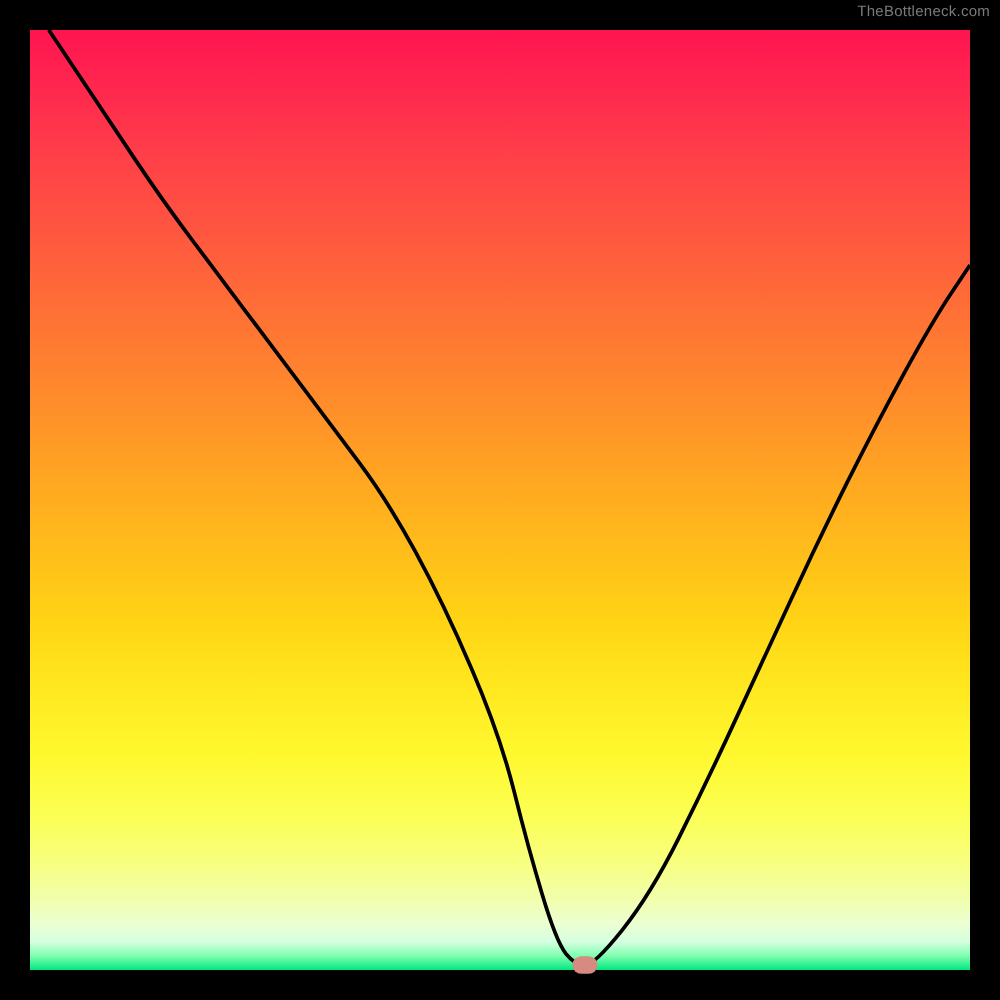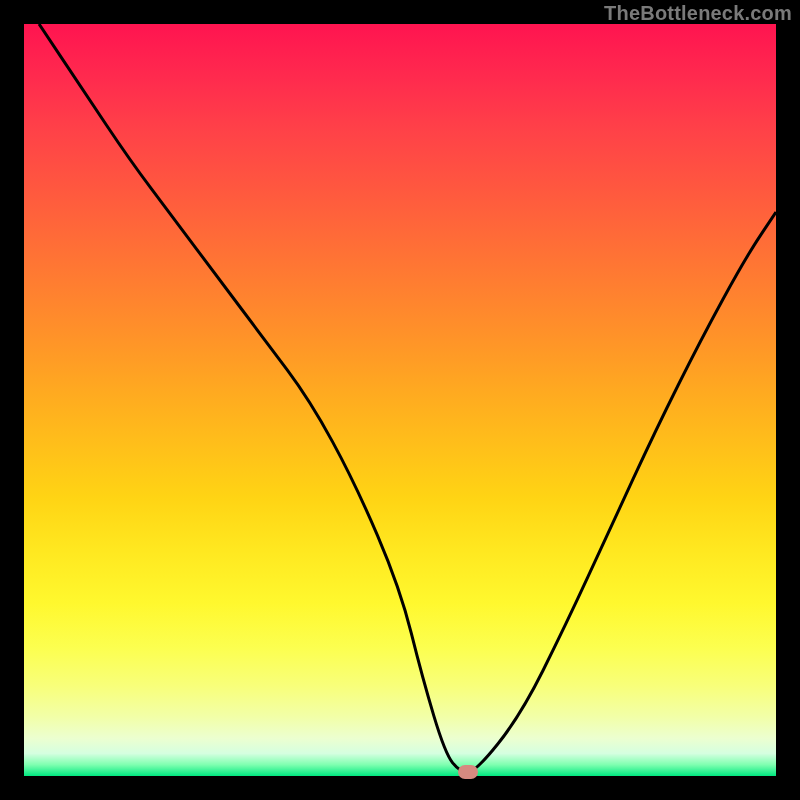--- a/index.html
+++ b/index.html
@@ -45,22 +45,22 @@
       #d5ffe0 97%,
       #7fffb0 98.5%,
       #00e880 100%
     );
   }
   .watermark {
     position: absolute;
     top: 2px;
     right: 8px;
     color: #7a7a7a;
-    font-size: 20px;
-    font-weight: 700;
+    font-size: 12px;
+    font-weight: 400;
     letter-spacing: 0.2px;
     user-select: none;
   }
   svg.curve {
     position: absolute;
     left: 0;
     top: 0;
     width: 752px;
     height: 752px;
   }

